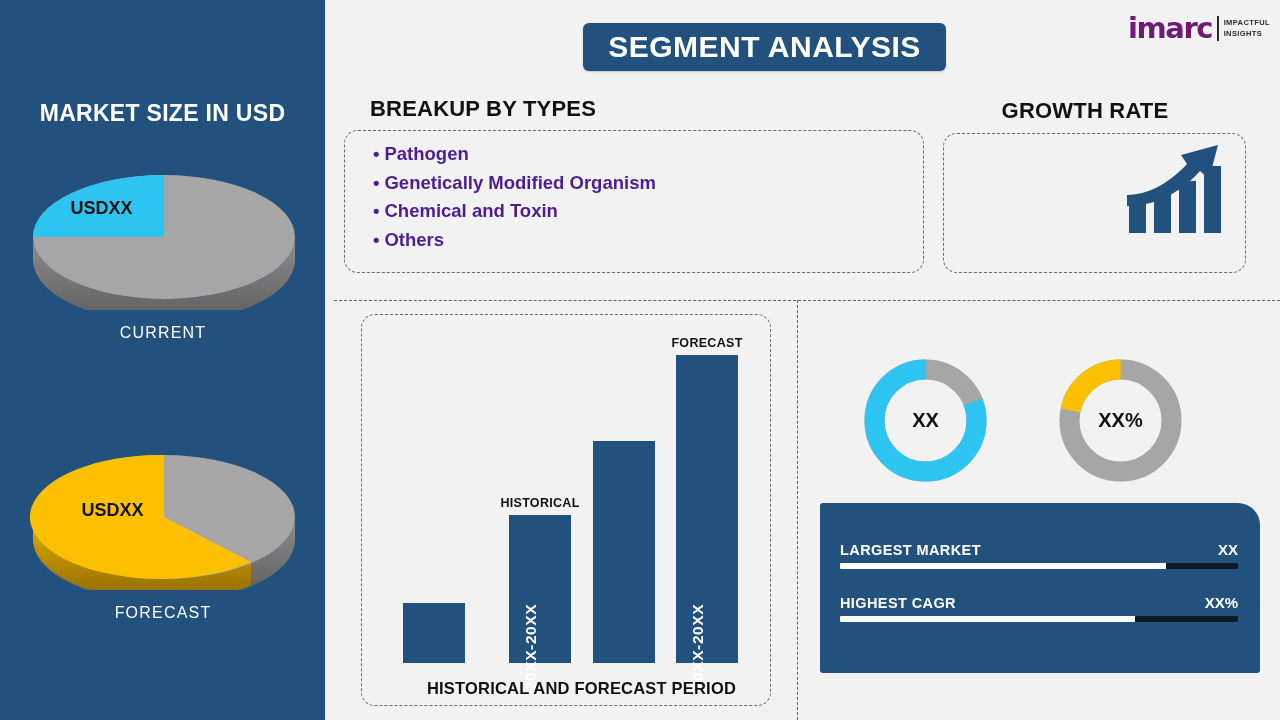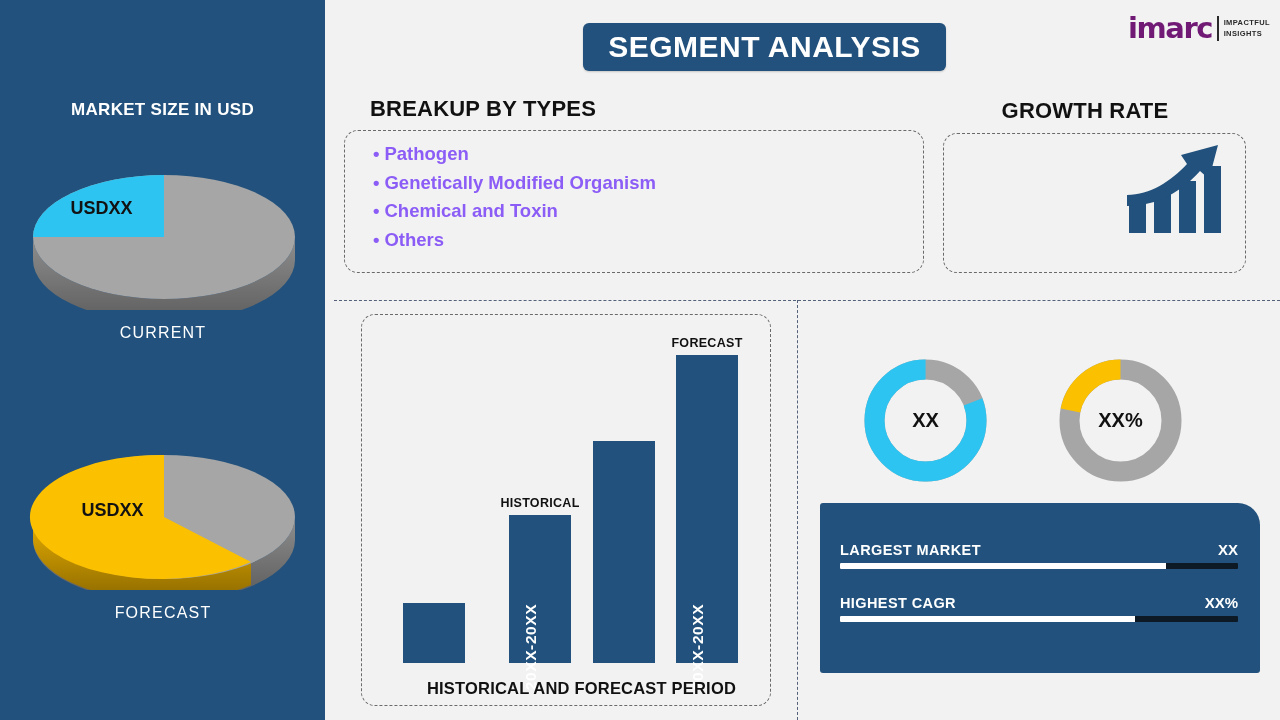--- a/index.html
+++ b/index.html
@@ -17,21 +17,21 @@
   
   .sidebar {
     position: absolute; left: 0; top: 0;
     width: 325px; height: 720px;
     background: #21517c;
   }
   .sidebar-title {
     position: absolute; top: 100px; left: 0; width: 325px;
     text-align: center;
     color: #ffffff;
-    font-size: 17px; font-weight: bold;
+    font-size: 23px; font-weight: bold;
     letter-spacing: 0.3px;
   }
   .pie-block { position: absolute; left: 18px; width: 290px; }
   .pie-block.current { top: 160px; }
   .pie-block.forecast { top: 440px; }
   .pie-wrap { position: relative; width: 275px; height: 150px; margin: 0 auto; }
   .pie-caption {
     text-align: center; color: #ffffff;
     font-size: 16px; letter-spacing: 1.2px;
     margin-top: 14px;
@@ -91,21 +91,21 @@
     position: absolute;
     border: 1.6px dashed #6a6a6a;
     border-radius: 14px;
     background: #f2f2f2;
   }
   .box-types { left: 19px; top: 130px; width: 580px; height: 143px; }
   .box-growth { left: 618px; top: 133px; width: 303px; height: 140px; }
 
   .type-list { position: absolute; left: 48px; top: 140px; }
   .type-item {
-    color: #8b5cf6; font-size: 18.5px; font-weight: bold;
+    color: #4c1d95; font-size: 18.5px; font-weight: bold;
     line-height: 28.6px; white-space: nowrap;
   }
   .type-bullet { margin-right: 5px; }
 
   .cagr-text {
     position: absolute; left: 650px; top: 176px;
     color: #2f4668; font-size: 21px; font-weight: bold;
     line-height: 31px;
   }
   .growth-icon { position: absolute; left: 800px; top: 143px; }

